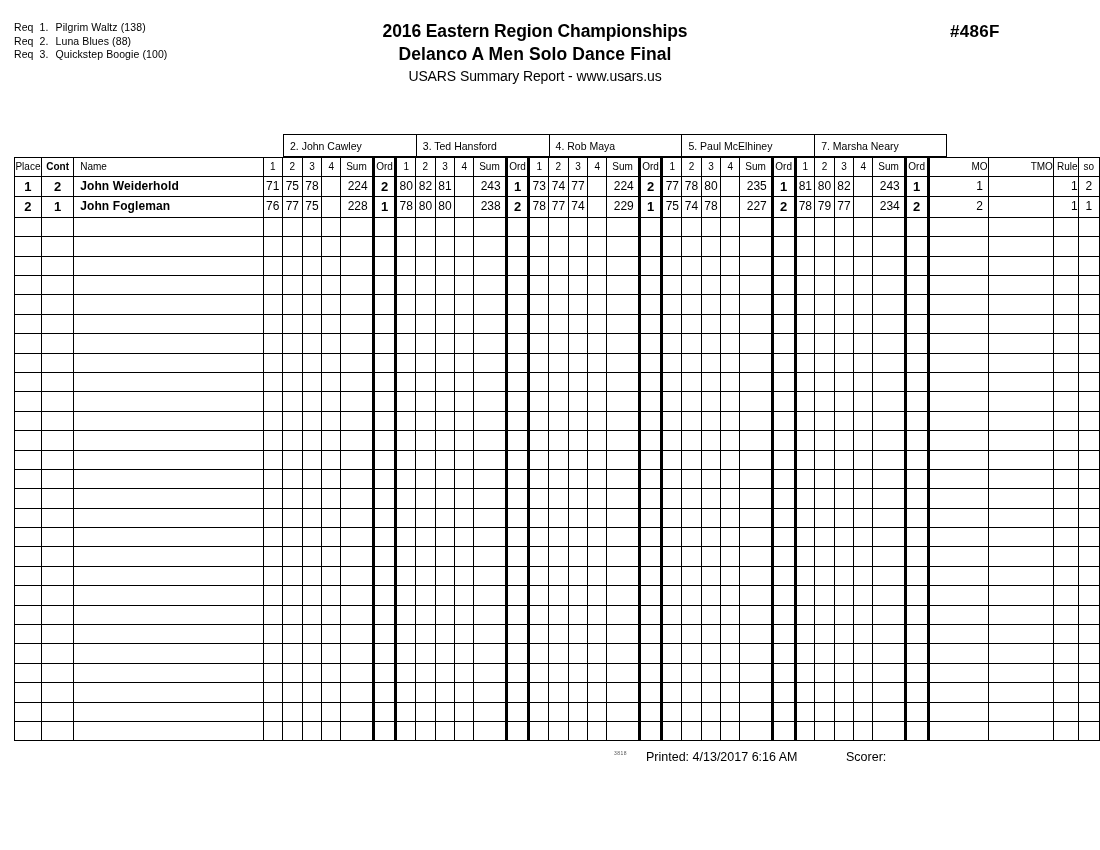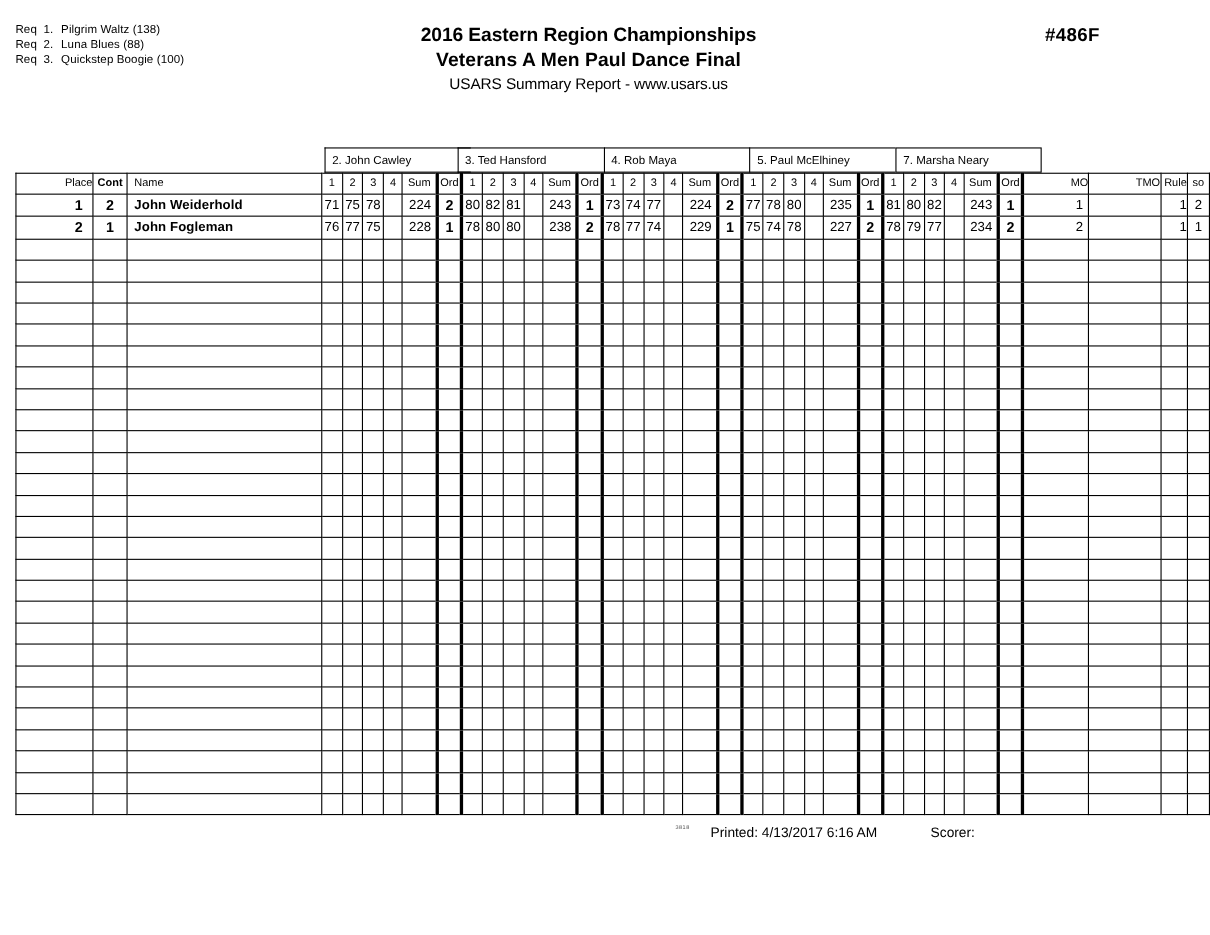--- a/index.html
+++ b/index.html
@@ -39,21 +39,21 @@
   .tbl td,.tbl th{
     box-sizing:border-box;border:1.2px solid #000;
     padding:0;margin:0;font-weight:normal;
     font-size:10.5px;line-height:17px;height:17px;text-align:center;
     overflow:hidden;white-space:nowrap;
   }
   .tbl tr.hrow td{height:18px;line-height:18px;font-size:10px;}
   .tbl tr.drow td{height:19.4px;line-height:19.4px;}
   .tbl tr.erow td{height:19.4px;line-height:19.4px;}
 
-  td.c-place{width:27px;padding-left:44px;}
+  td.c-place{width:27px;}
   td.c-cont{width:33px;font-weight:bold;}
   td.c-name{width:196px;text-align:left;padding-left:6px;}
   td.c-sc{width:20px;}
   td.c-sum{width:33px;text-align:right;padding-right:4px;}
   td.c-ord{width:23px;border-left:3.4px solid #000 !important;border-right:3.4px solid #000 !important;}
   td.c-tail{width:26px;padding-left:42px;}
   td.c-rule{width:25px;text-align:right;}
   td.c-so{width:22px;}
 
   
@@ -78,27 +78,27 @@
 <div id="page">
 
   <div class="reqs">
       <div class="req-line"><span class="r-lbl">Req</span><span class="r-num">1.</span><span class="r-name">Pilgrim Waltz (138)</span></div>
       <div class="req-line"><span class="r-lbl">Req</span><span class="r-num">2.</span><span class="r-name">Luna Blues (88)</span></div>
       <div class="req-line"><span class="r-lbl">Req</span><span class="r-num">3.</span><span class="r-name">Quickstep Boogie (100)</span></div>
     </div>
 
   <div class="hdr">
     <div class="h-title">2016 Eastern Region Championships</div>
-    <div class="h-event">Veterans A Men Paul Dance Final</div>
+    <div class="h-event">Delanco A Men Solo Dance Final</div>
     <div class="h-report">USARS Summary Report - www.usars.us</div>
   </div>
   <div class="evtnum">#486F</div>
 
   <div class="judge-band">
-      <div class="jb-cell" style="left: 12px; width: 132.8px;">2.  John Cawley</div>
+      <div class="jb-cell" style="left: 0px; width: 132.8px;">2.  John Cawley</div>
       <div class="jb-cell" style="left: 132.8px; width: 132.8px;">3.  Ted Hansford</div>
       <div class="jb-cell" style="left: 265.6px; width: 132.8px;">4.  Rob Maya</div>
       <div class="jb-cell" style="left: 398.4px; width: 132.8px;">5.  Paul McElhiney</div>
       <div class="jb-cell last" style="left: 531.2px; width: 132.8px;">7.  Marsha Neary</div>
     </div>
 
   <table class="tbl">
     <tbody>
         <tr class="hrow">
           <td class="c-place">Place</td>

